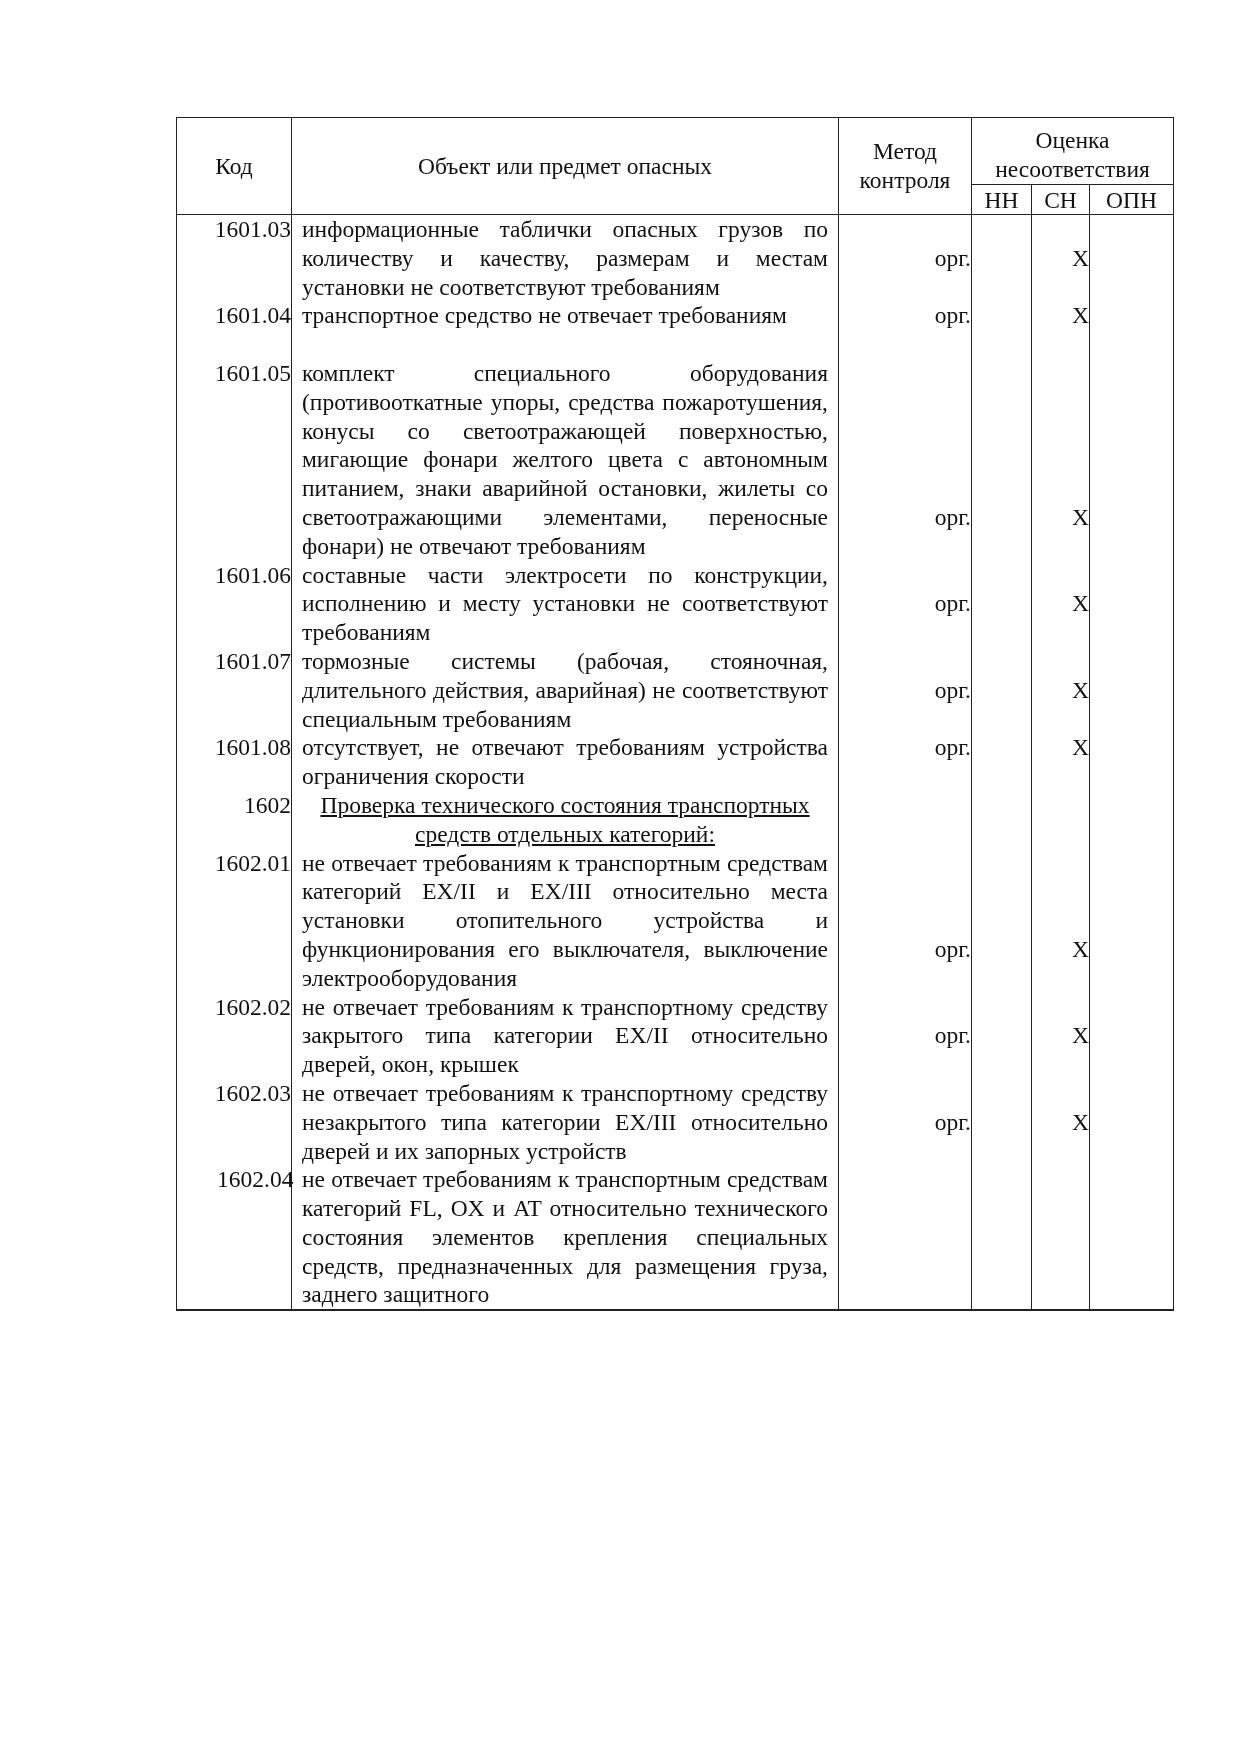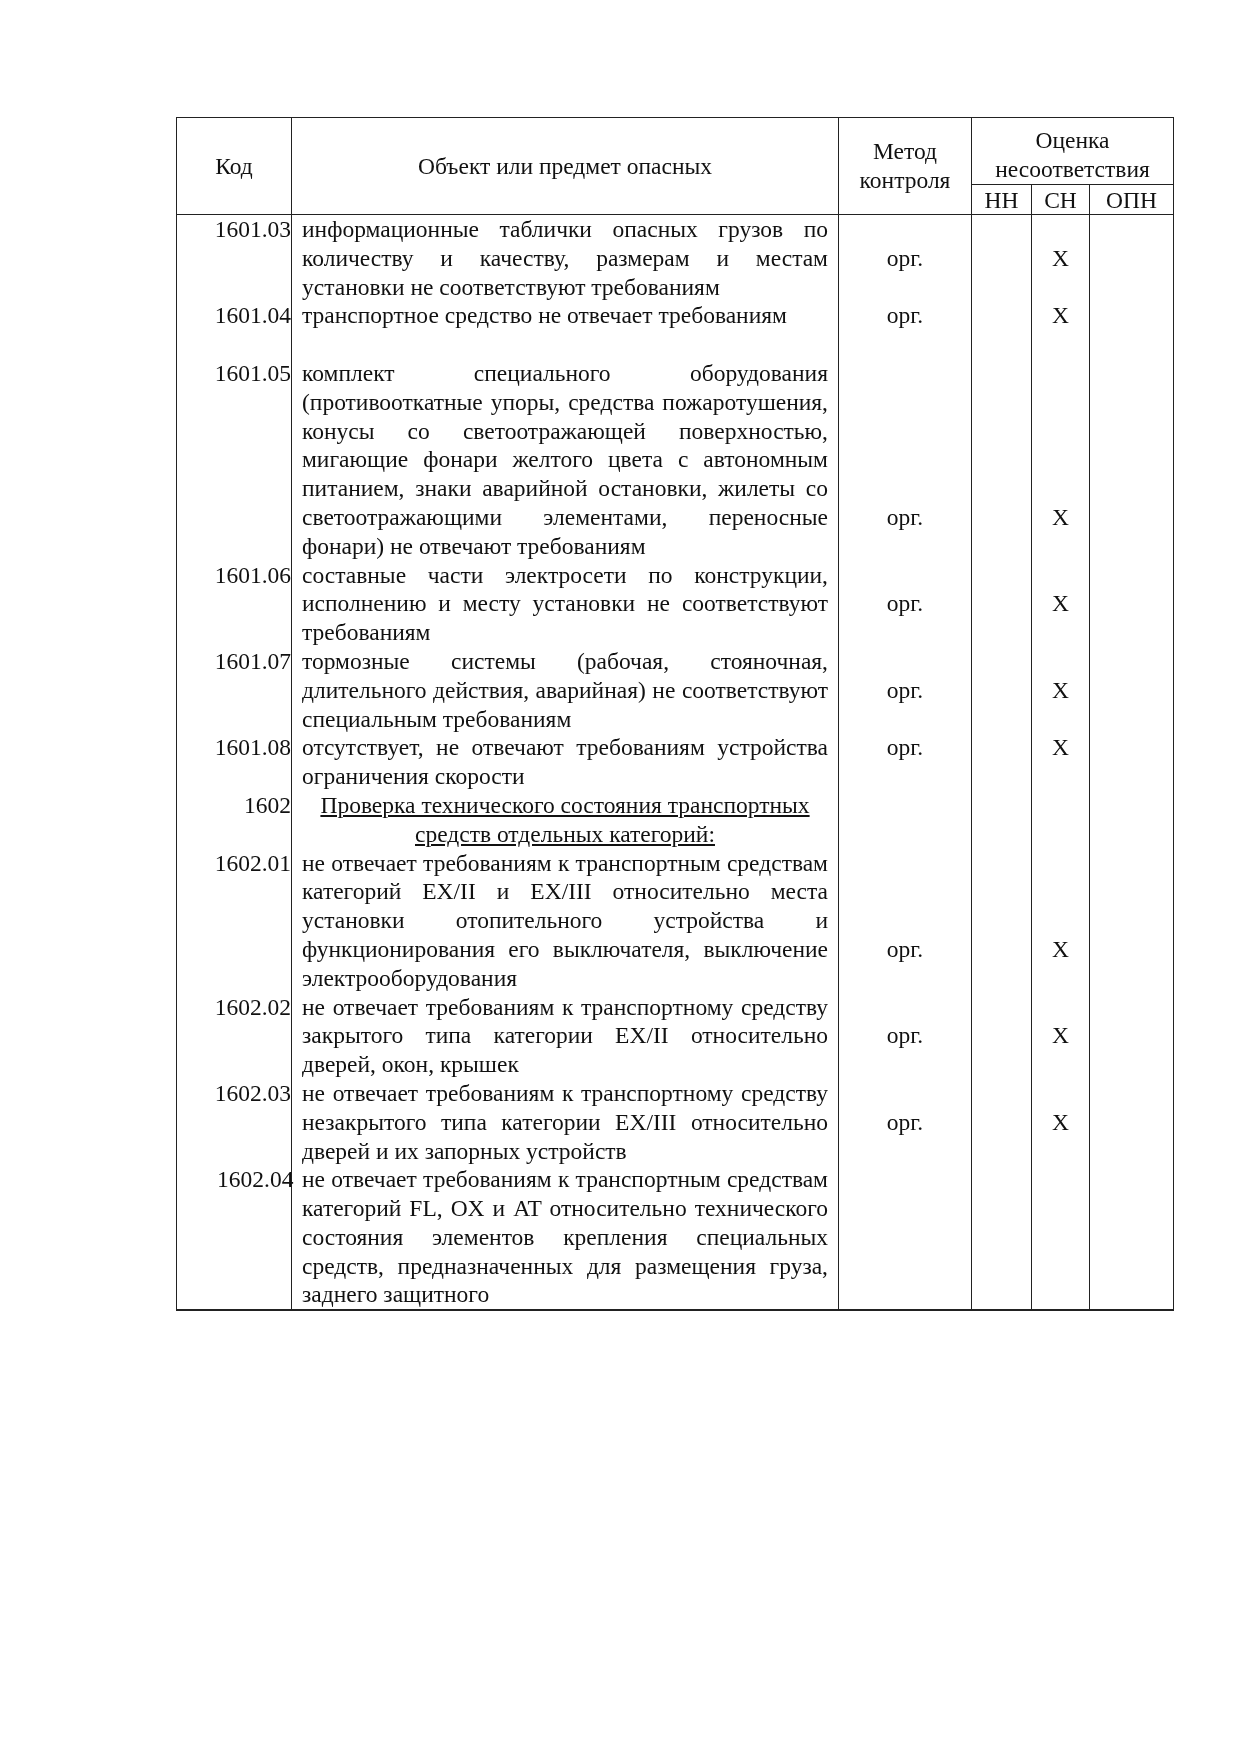--- a/index.html
+++ b/index.html
@@ -17,21 +17,21 @@
   col.c-opn { width: 84px; }
   th { text-align: center; vertical-align: middle !important; }
   .hdr-code, .hdr-obj { vertical-align: middle; margin-left: 20px; }
   .hdr-eval { height: 58px; }
   .hdr-sub { height: 29px; line-height: 28px; margin-top: 48px; }
   tbody td { border-top: none !important; border-bottom: none !important; }
   tbody tr:first-child td { border-top: 1.5px solid #222 !important; }
   tbody tr:last-child td { border-bottom: 2px solid #222 !important; padding-left: 40px; }
   td.code { text-align: right; }
   td.obj { padding: 0 10px 0 10px !important; text-align: justify; text-align-last: left; }
-  td.meth, td.mark { text-align: center; vertical-align: bottom !important; }
+  td.meth, td.mark { text-align: right; vertical-align: bottom !important; }
   td.meth span, td.mark span { display: block; margin-bottom: 28.8px; }
   tr.row td { padding-bottom: 0; }
   td.obj.heading { text-align: center; text-align-last: center; text-decoration: underline; font-family: Liberation Serif, serif; }
   .cell-pad { padding-bottom: 28.8px !important; }
 </style>
 </head>
 <body>
 
 <div class="page">
   <table class="grid">

